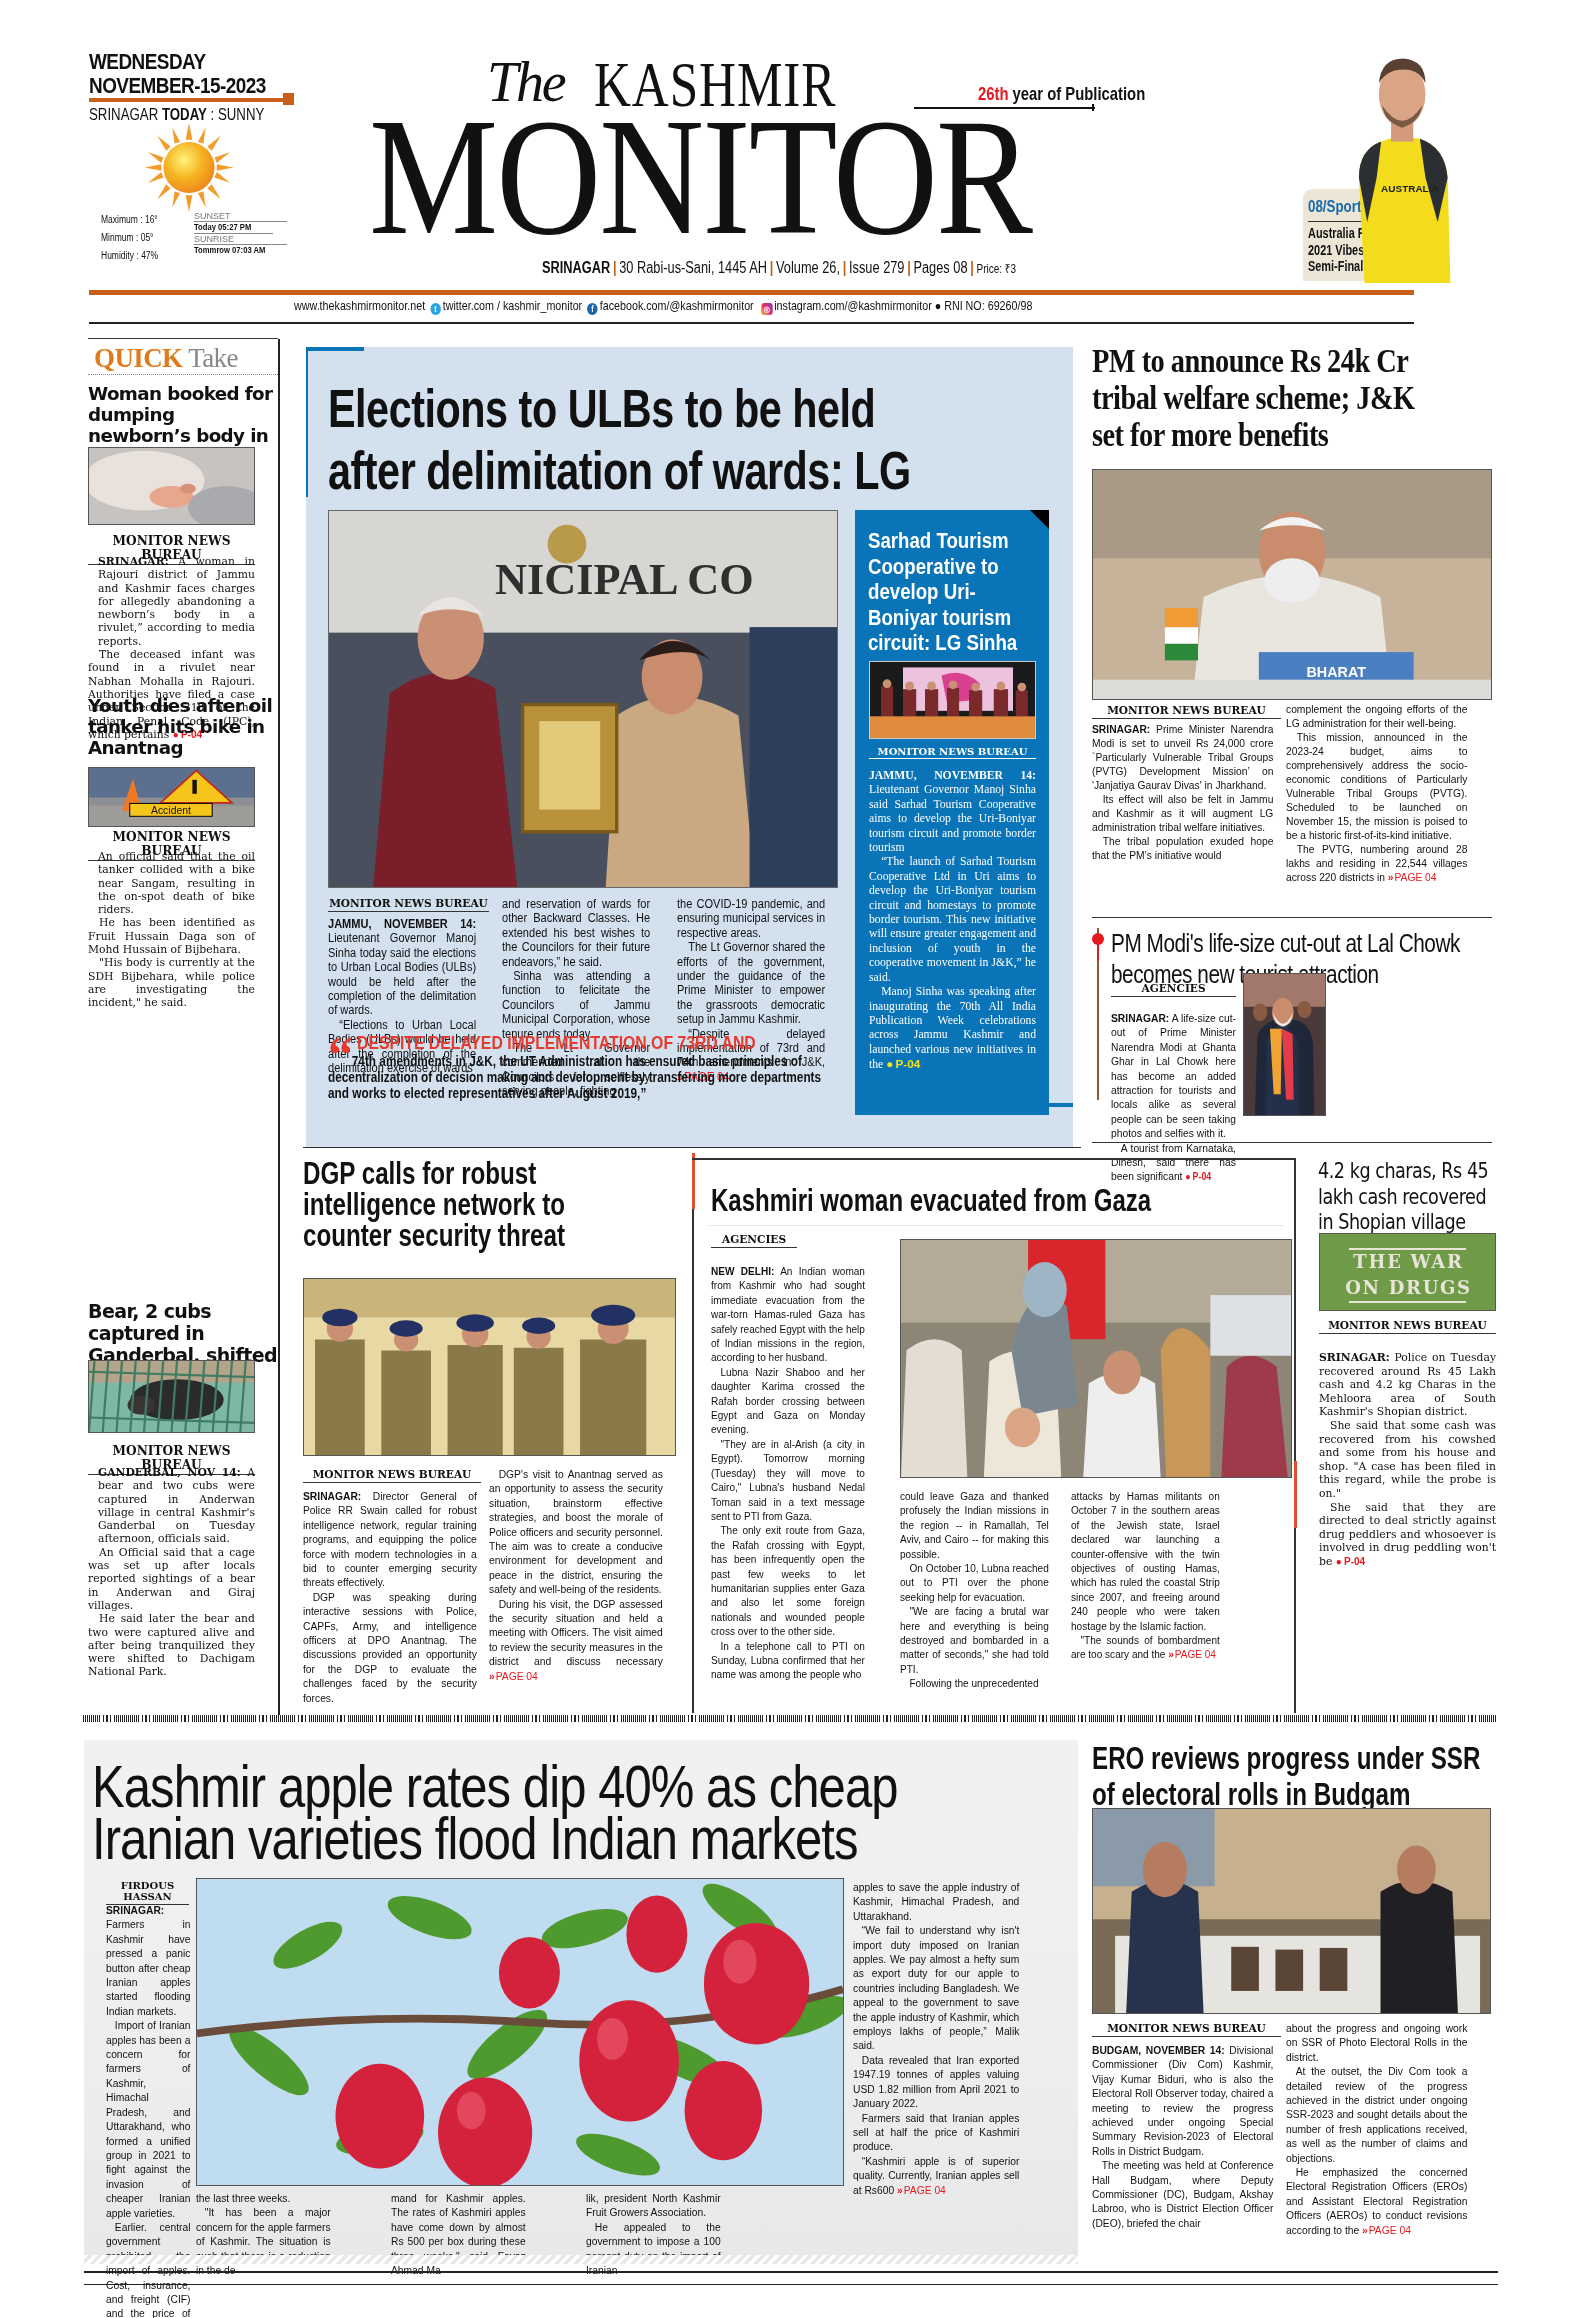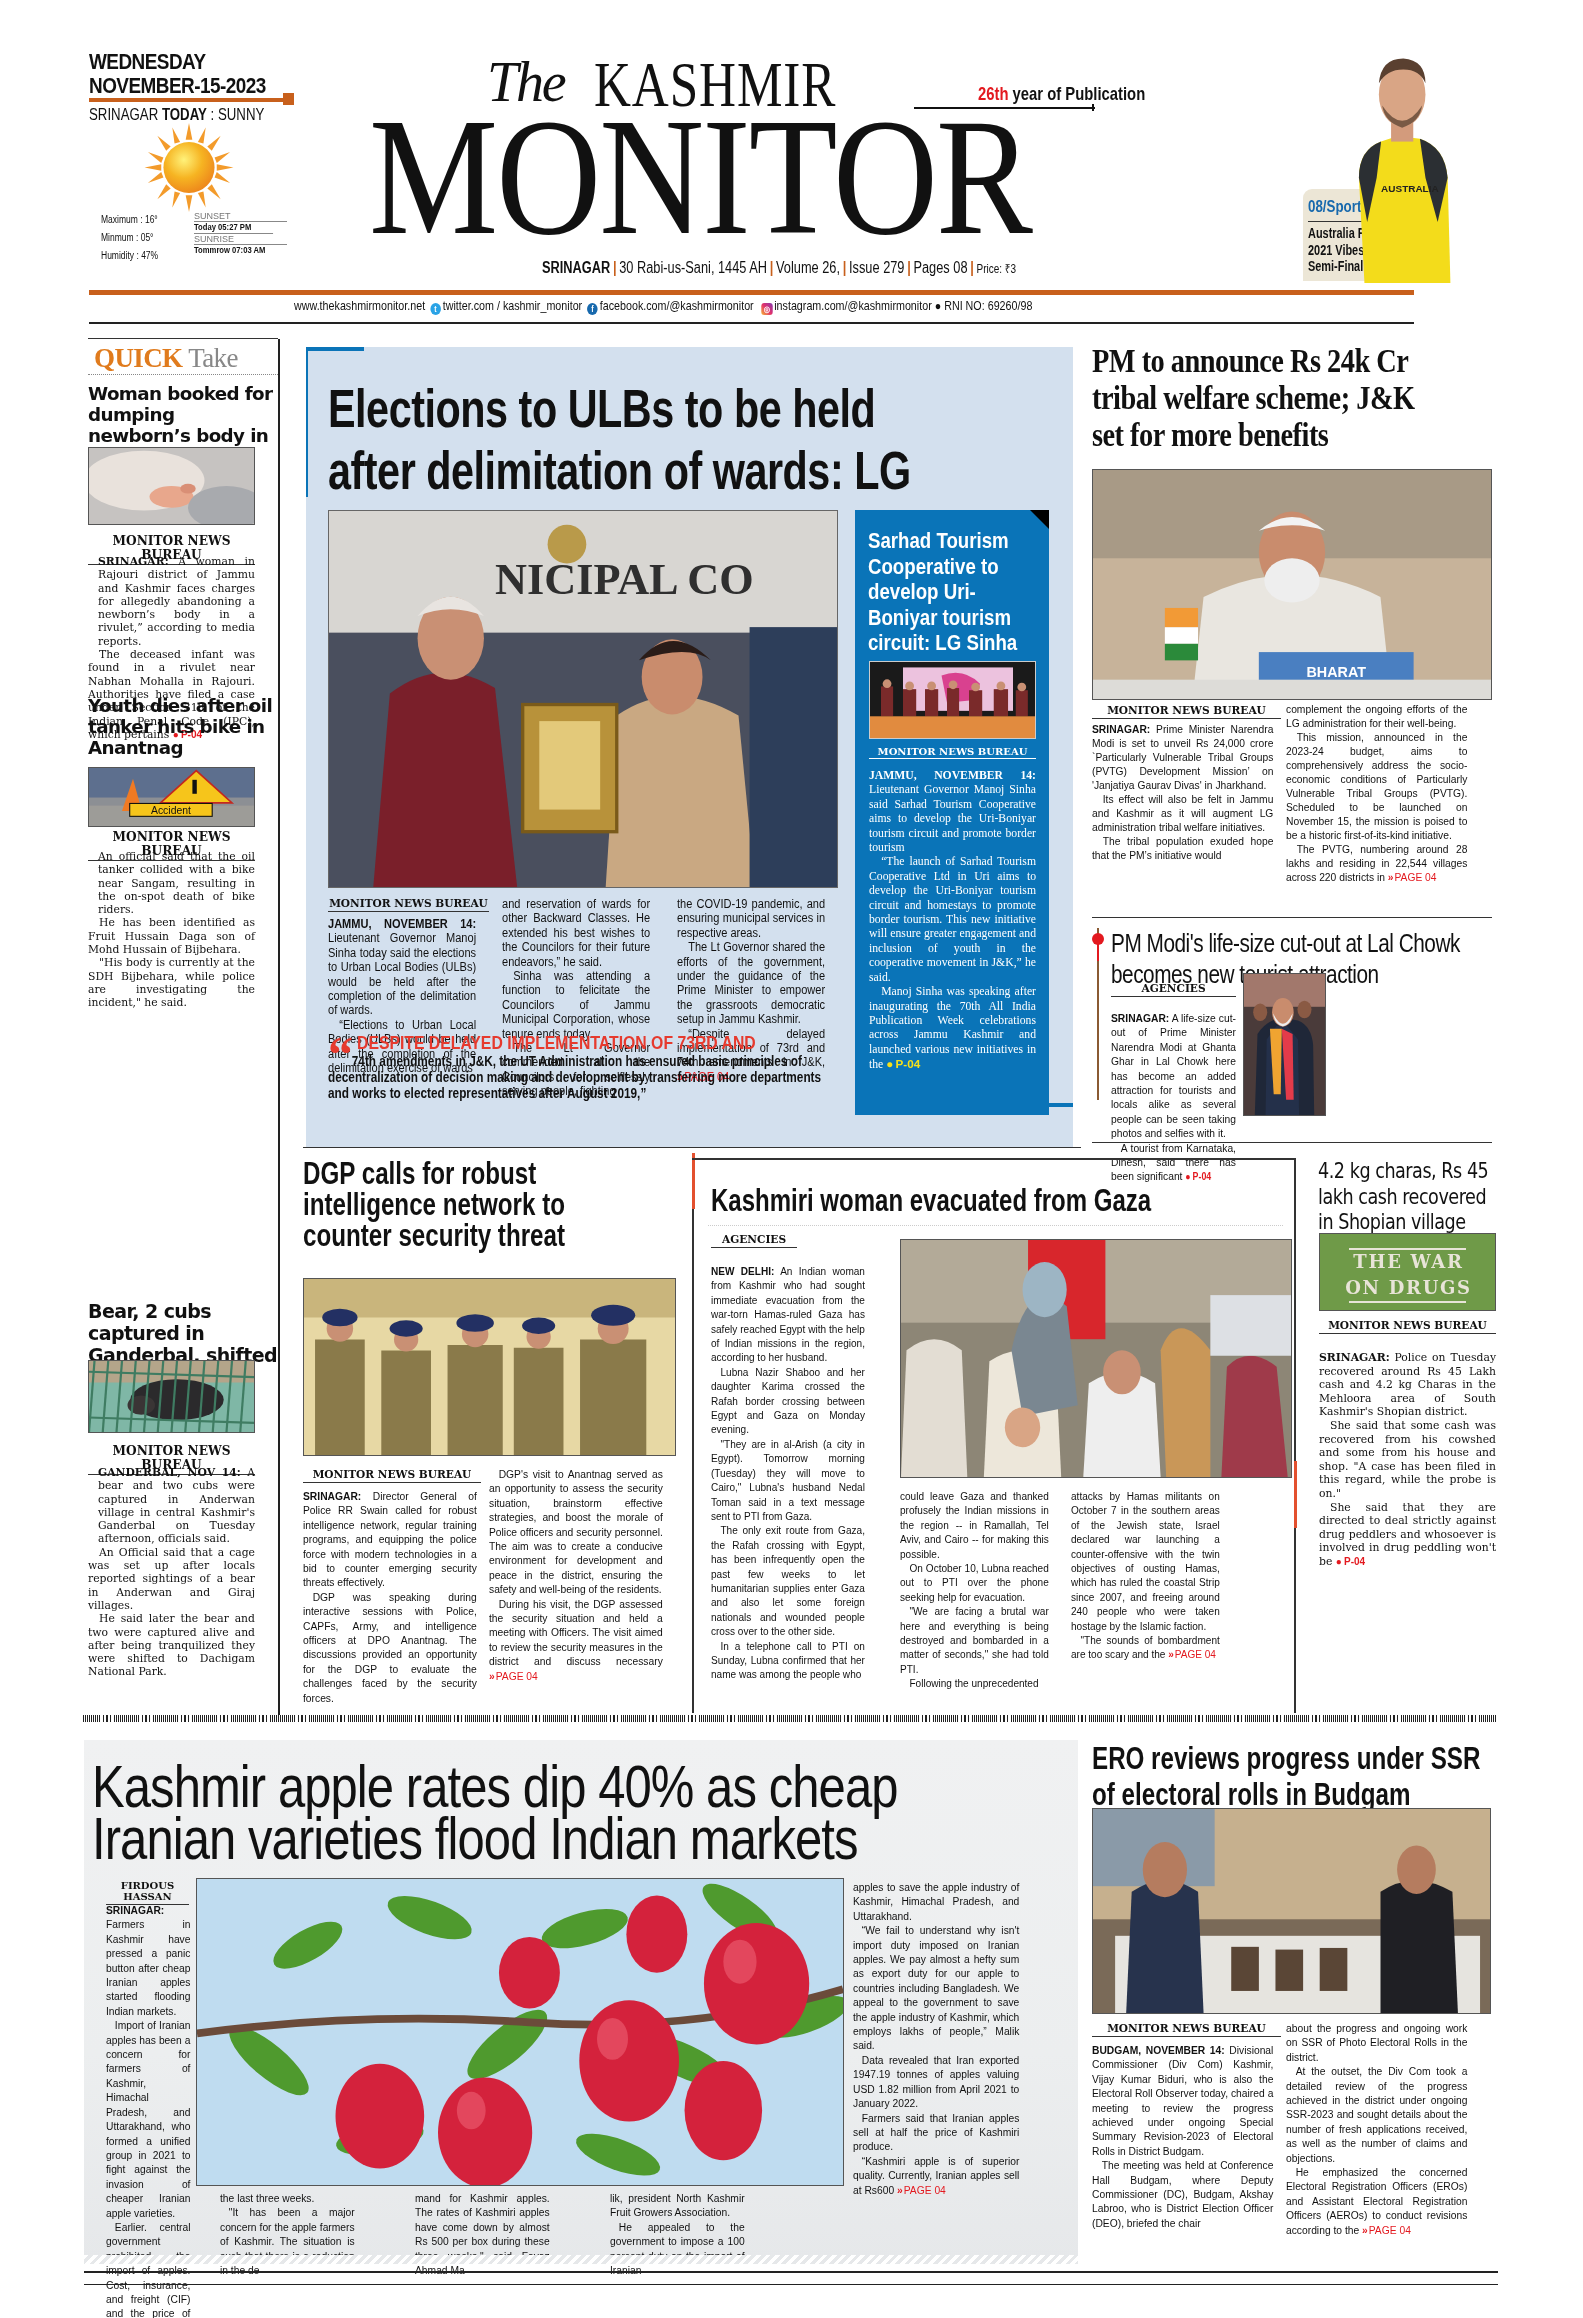--- a/index.html
+++ b/index.html
@@ -153,21 +153,21 @@
 
   
   .apple-bg { left: 84px; top: 1740px; width: 994px; height: 522px; background: linear-gradient(180deg,#f0f1f2,#eceeef 60%,#e6e8ea); }
   .apple-head { left: 92px; top: 1761px; width: 989px; font: 400 59px "Liberation Sans", sans-serif; line-height: 52px; transform: scaleX(0.83); transform-origin: left; letter-spacing: -1.1px; width: 1194px; }
   .apple-byline { left: 106px; top: 1880px; width: 83px; font-size: 10px; }
   .apple-body { left: 106px; top: 1903px; width: 84px; font: 400 11.7px "Liberation Sans", sans-serif; line-height: 14.4px; text-align: justify; transform: scaleX(0.88); transform-origin: left; width: 96px; }
   .apple-body p { text-indent: 10px; }
   .apple-body p.noind { text-indent: 0; }
   .apple-body b { font-weight: 700; }
   .apple-photo { left: 196px; top: 1878px; width: 648px; height: 308px; border: 0.6px solid #555; }
-  .apple-cols-bottom { left: 196px; top: 2191px; width: 648px; display: flex; gap: 11px; margin-left: 24px; }
+  .apple-cols-bottom { left: 196px; top: 2191px; width: 648px; display: flex; gap: 11px; }
   .apple-cols-bottom .c { width: 153px; }
   .apple-txt { font: 400 11.7px "Liberation Sans", sans-serif; line-height: 14.4px; text-align: justify; transform: scaleX(0.88); transform-origin: left; }
   .apple-txt p { text-indent: 10px; }
   .apple-txt p.noind { text-indent: 0; }
   .apple-right { left: 853px; top: 1880px; width: 167px; }
   .apple-torn { left: 84px; top: 2255px; width: 994px; height: 9px; background: repeating-linear-gradient(135deg,#fff 0 3.3px,#e6e8ea 3.3px 6.7px); }
 
   
   .ero-head { left: 1092px; top: 1741px; width: 400px; font: 900 31px "Liberation Sans", sans-serif; line-height: 36px; transform: scaleX(0.78); transform-origin: left; width: 517px; }
   .ero-photo { left: 1092px; top: 1808px; width: 399px; height: 206px; border: 0.6px solid #555; }

